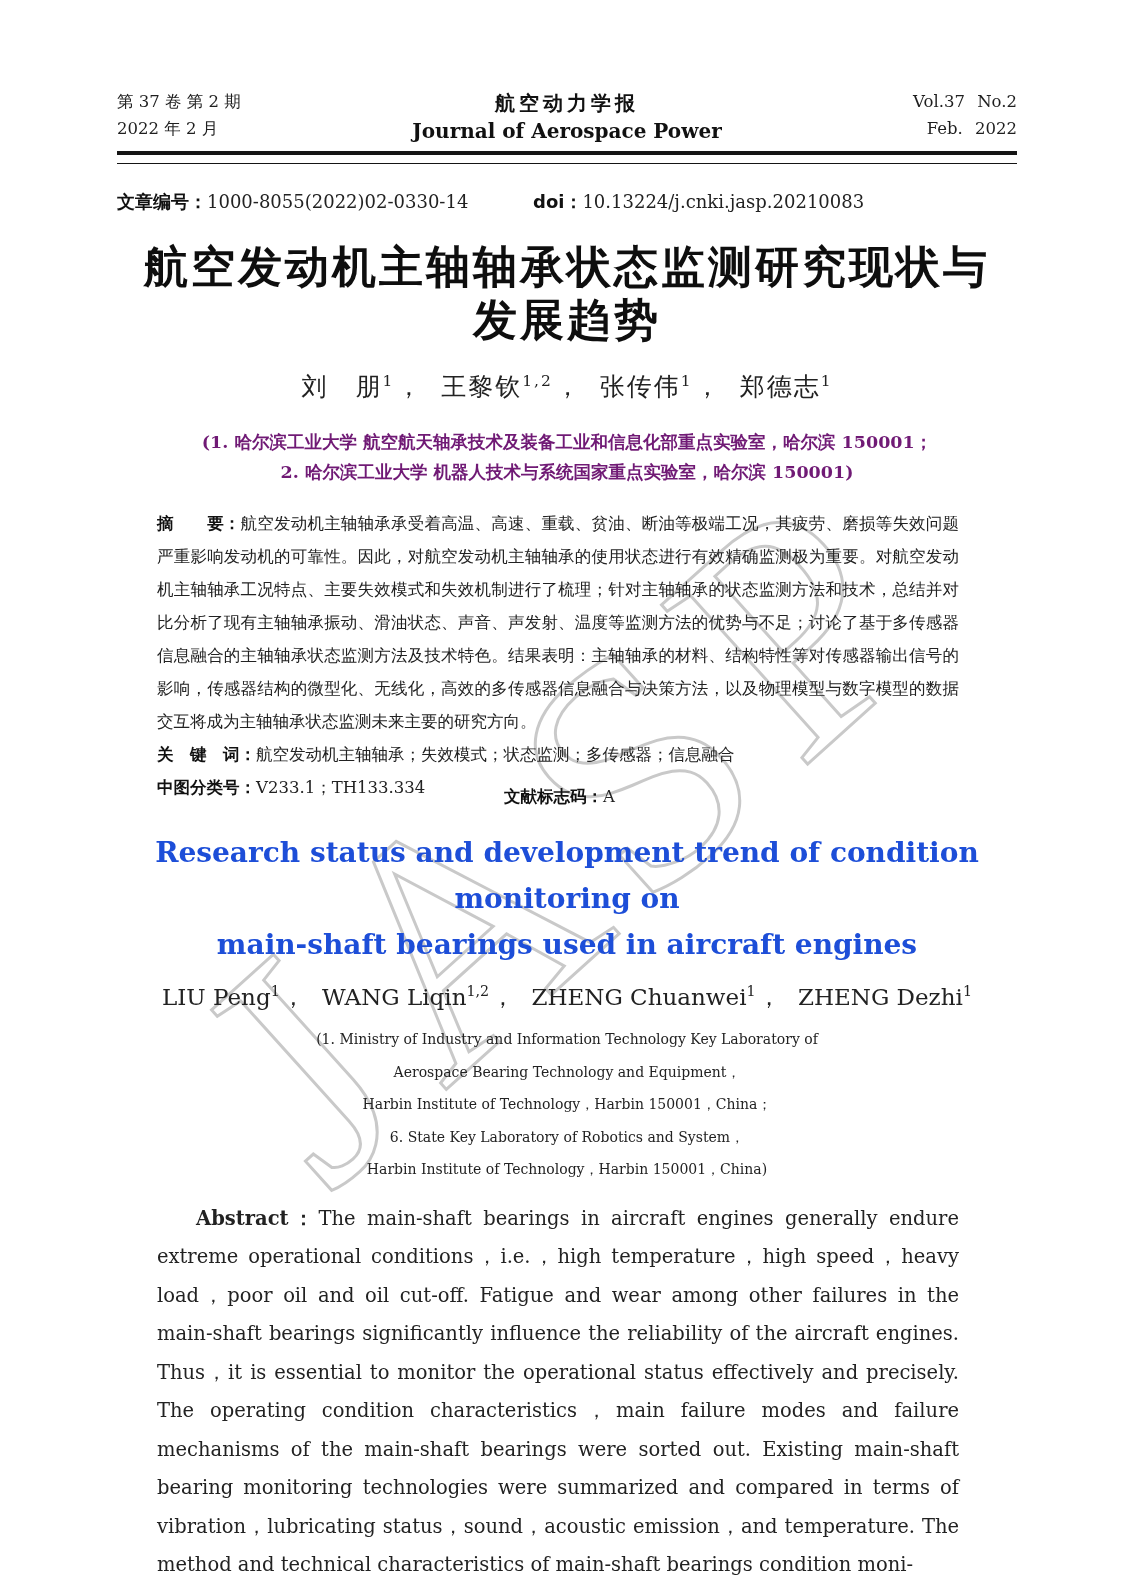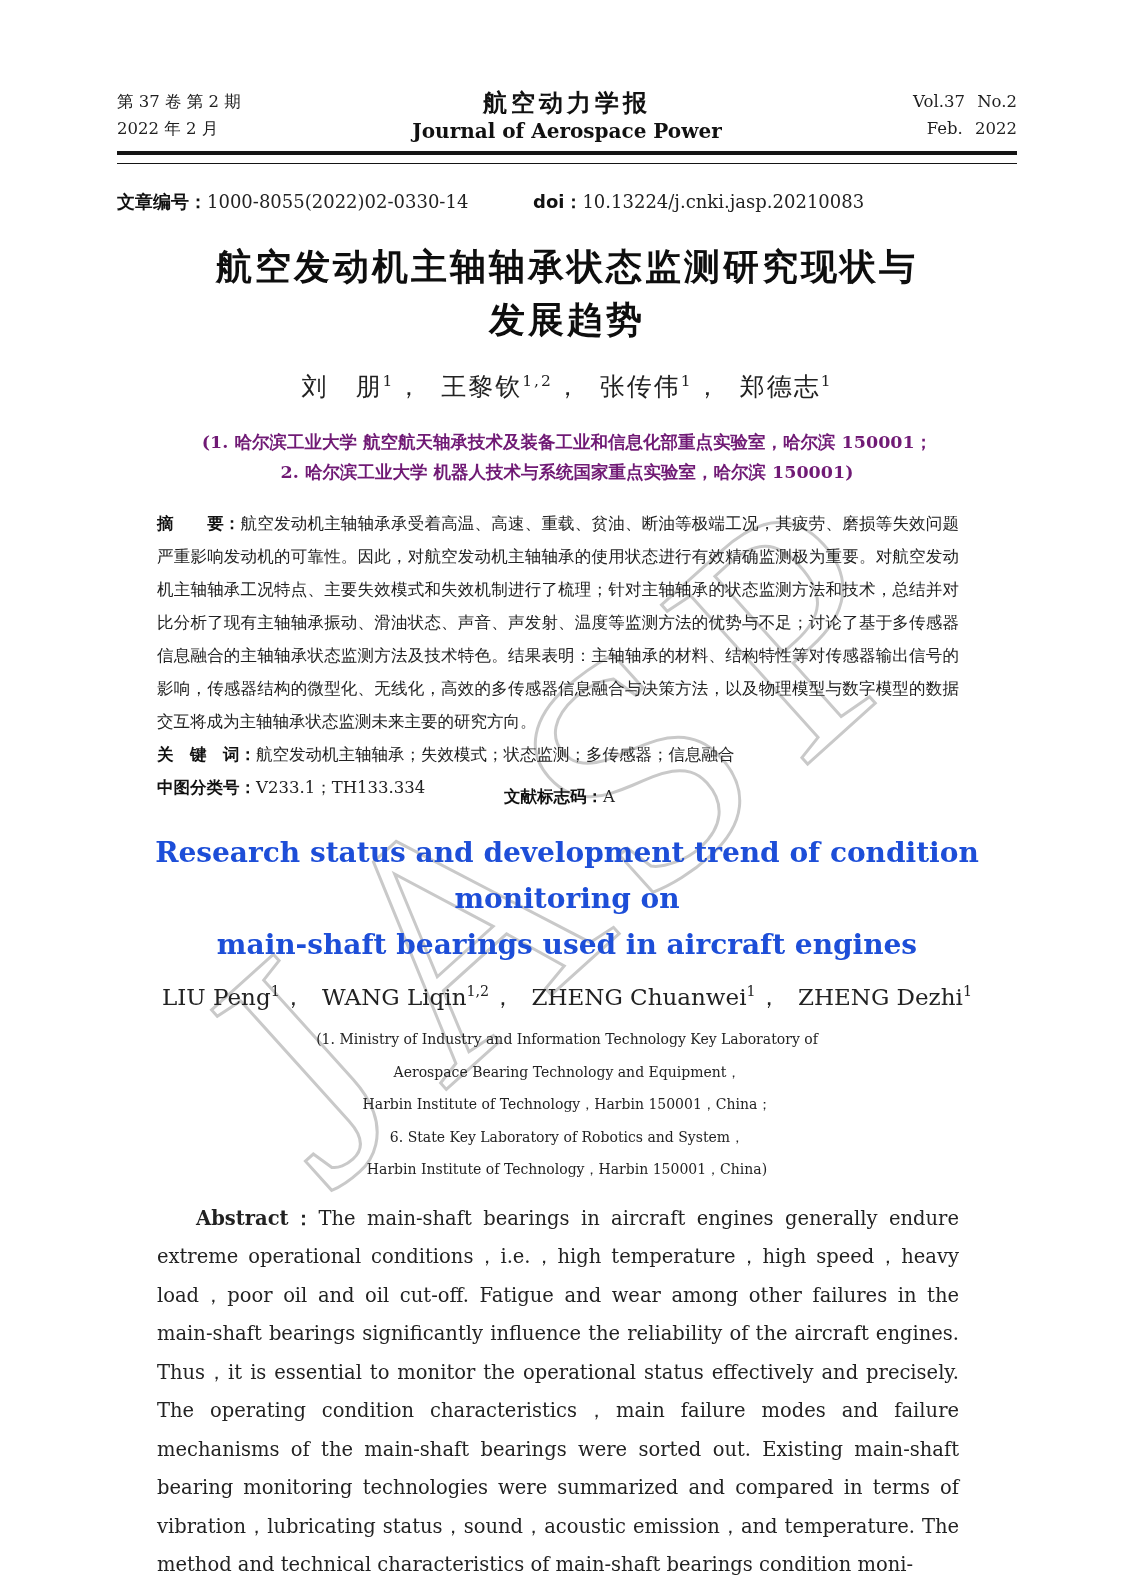--- a/index.html
+++ b/index.html
@@ -28,39 +28,39 @@
   }
 
   
   .journal-header { display:flex; justify-content:space-between; align-items:flex-start; }
   .hdr-col { font-size:16.5px; line-height:27px; color:#1f1f1f; }
   .hdr-left { text-align:left; width:220px; }
   .hdr-right { text-align:right; width:220px; word-spacing:7px; }
   .hdr-center { text-align:center; flex:1; }
   .hdr-center .cn {
     font-family:"DejaVu Sans","Liberation Sans",sans-serif;
-    font-weight:700; font-size:24px; letter-spacing:4px; color:#111; line-height:30px;
+    font-weight:700; font-size:20px; letter-spacing:4px; color:#111; line-height:30px;
   }
   .hdr-center .en { font-weight:700; font-size:20px; color:#111; line-height:26px; }
 
   .double-rule { margin-top:7px; height:8px;
     border-top:4.5px solid #151515; border-bottom:1.6px solid #151515; }
 
   
   .meta-row { position:relative; margin-top:26px; font-size:18px; height:22px; }
   .meta-label, .blabel {
     font-family:"DejaVu Sans","Liberation Sans",sans-serif; font-weight:700; color:#111;
   }
   .meta-doi { position:absolute; left:416px; top:0; }
 
   
   .title-cn {
     margin:28px 0 0 0; text-align:center;
     font-family:"DejaVu Sans","Liberation Sans",sans-serif;
-    font-weight:700; font-size:36px; line-height:53px; letter-spacing:3px; color:#0e0e0e;
+    font-weight:700; font-size:44px; line-height:53px; letter-spacing:3px; color:#0e0e0e;
   }
   .authors-cn { margin-top:24px; text-align:center; font-size:25px; color:#222; letter-spacing:2px; }
   .author-sep { margin:0 8px 0 2px; }
   sup { font-size:0.62em; }
   .affil-cn { margin-top:24px; text-align:center; font-size:17.5px; line-height:30px; color:#701a75;font-weight:bold; }
 
   
   .abstract-block {
     margin-top:20px; padding:0 58px 0 40px;
     font-size:16.5px; line-height:33px; text-align:justify; color:#222;

